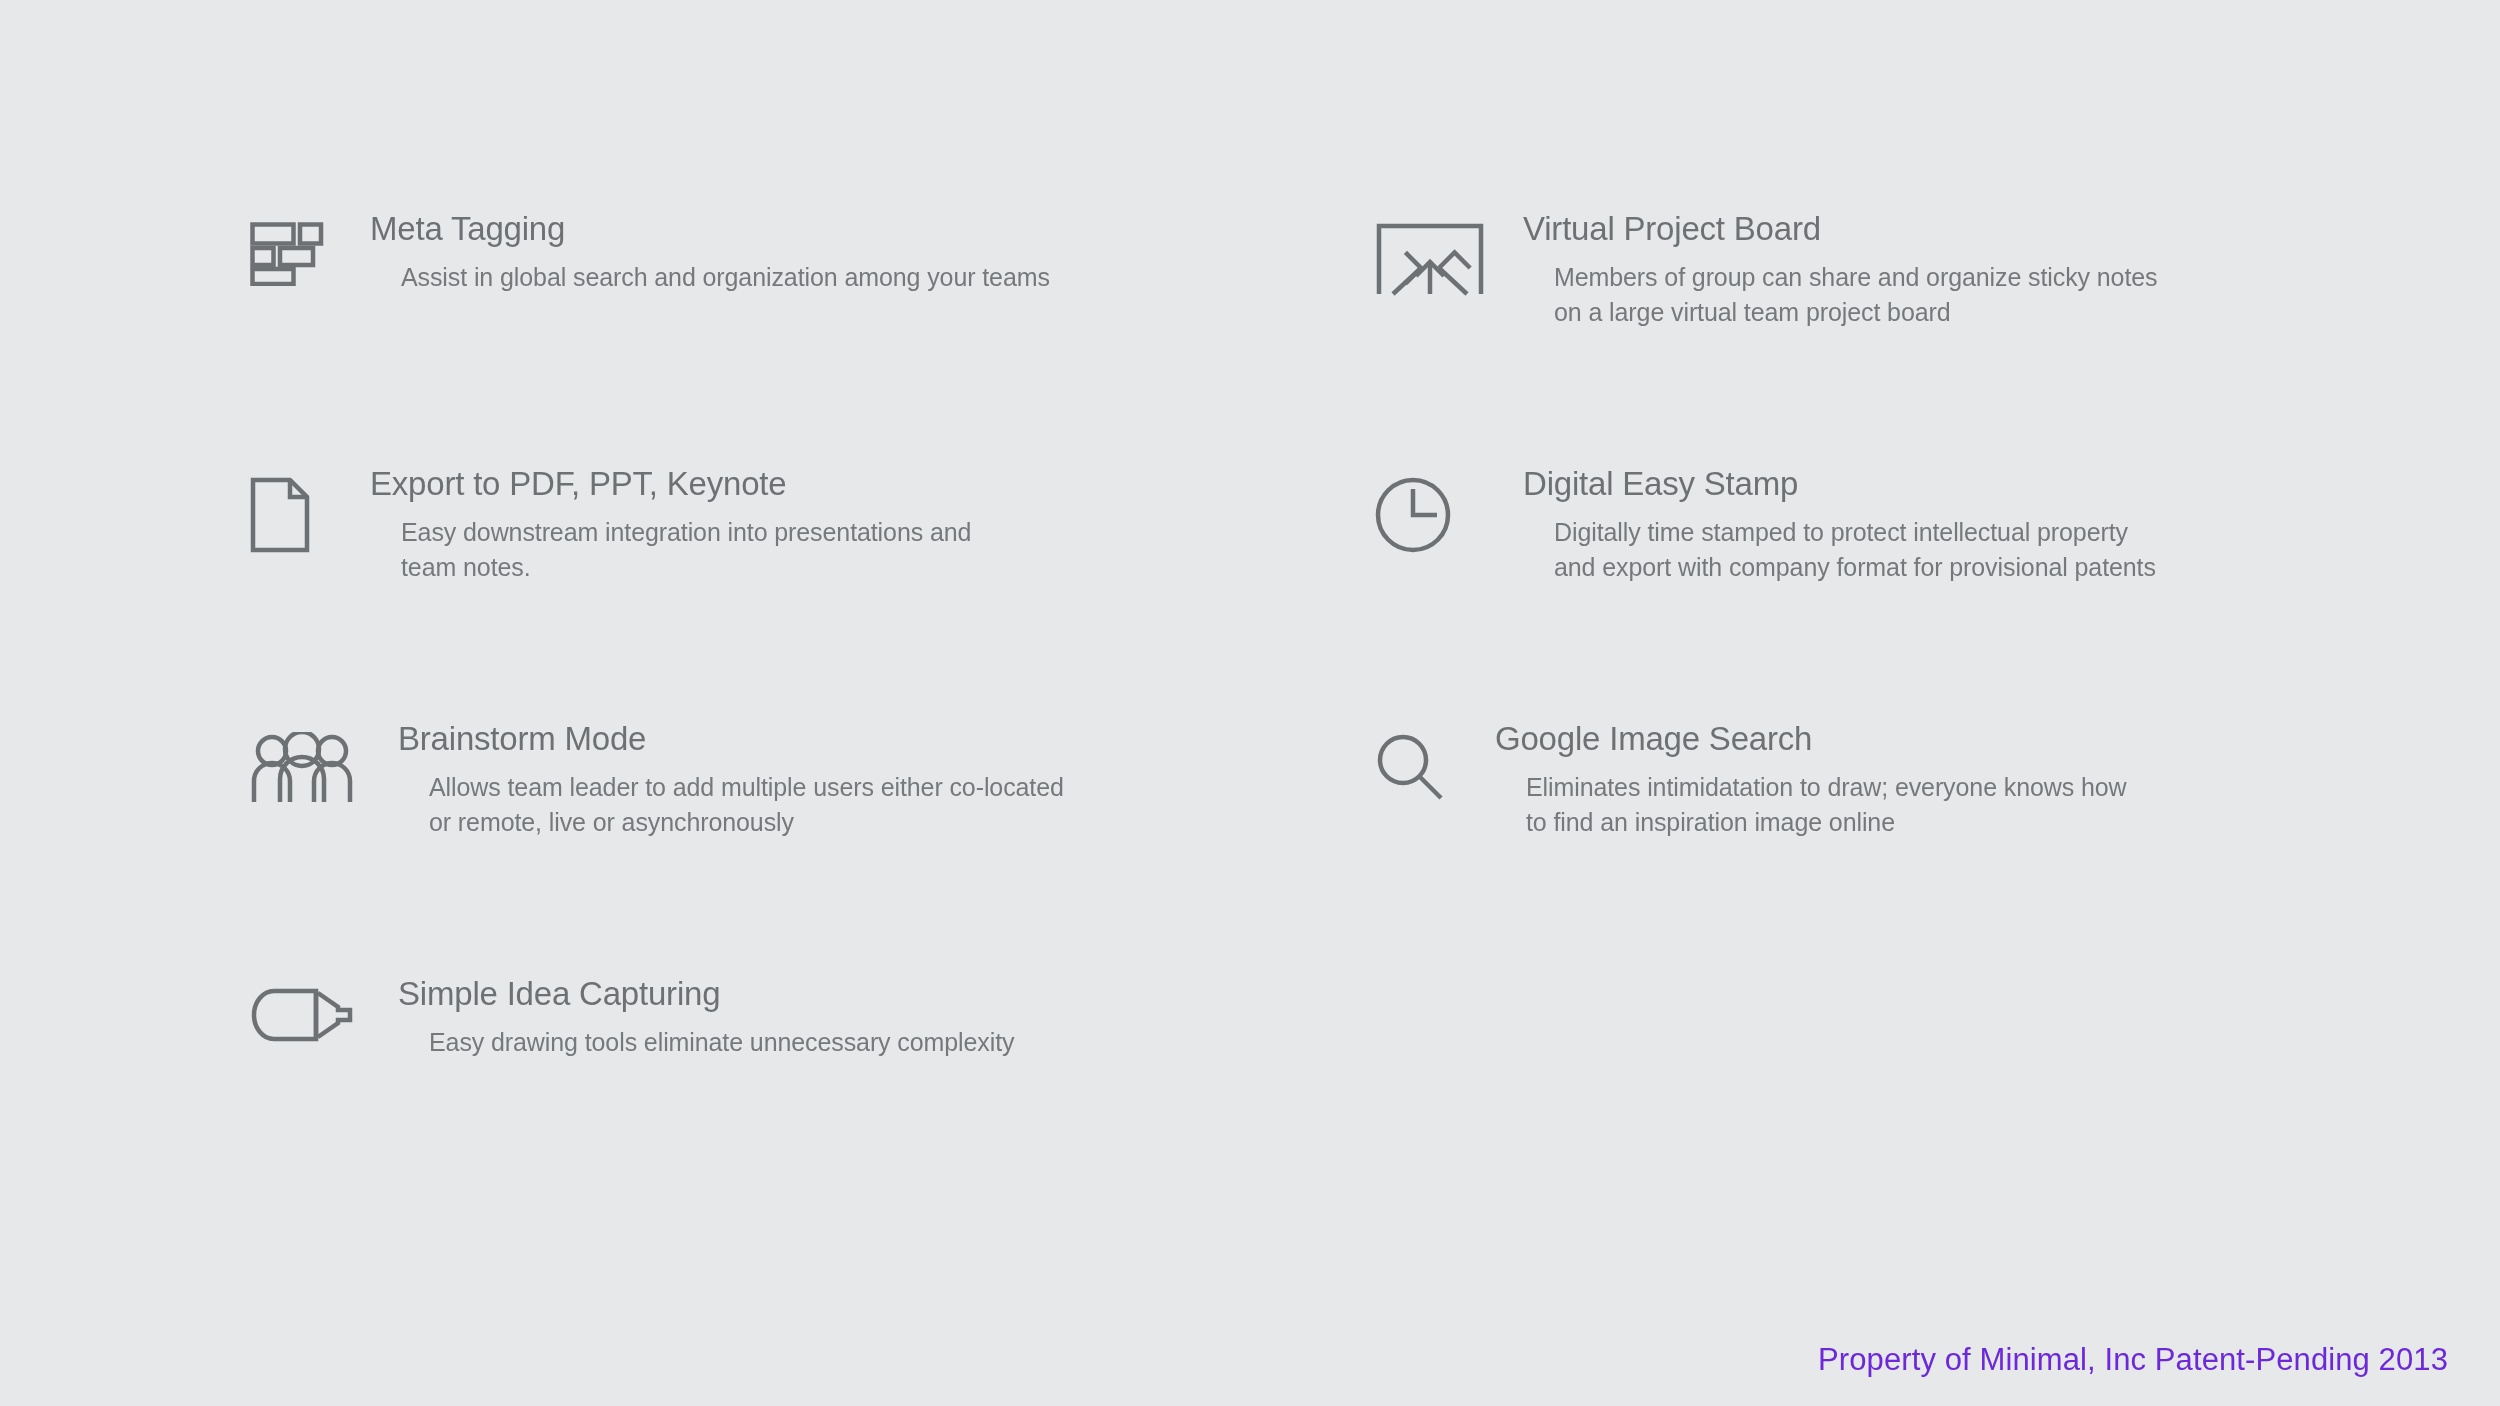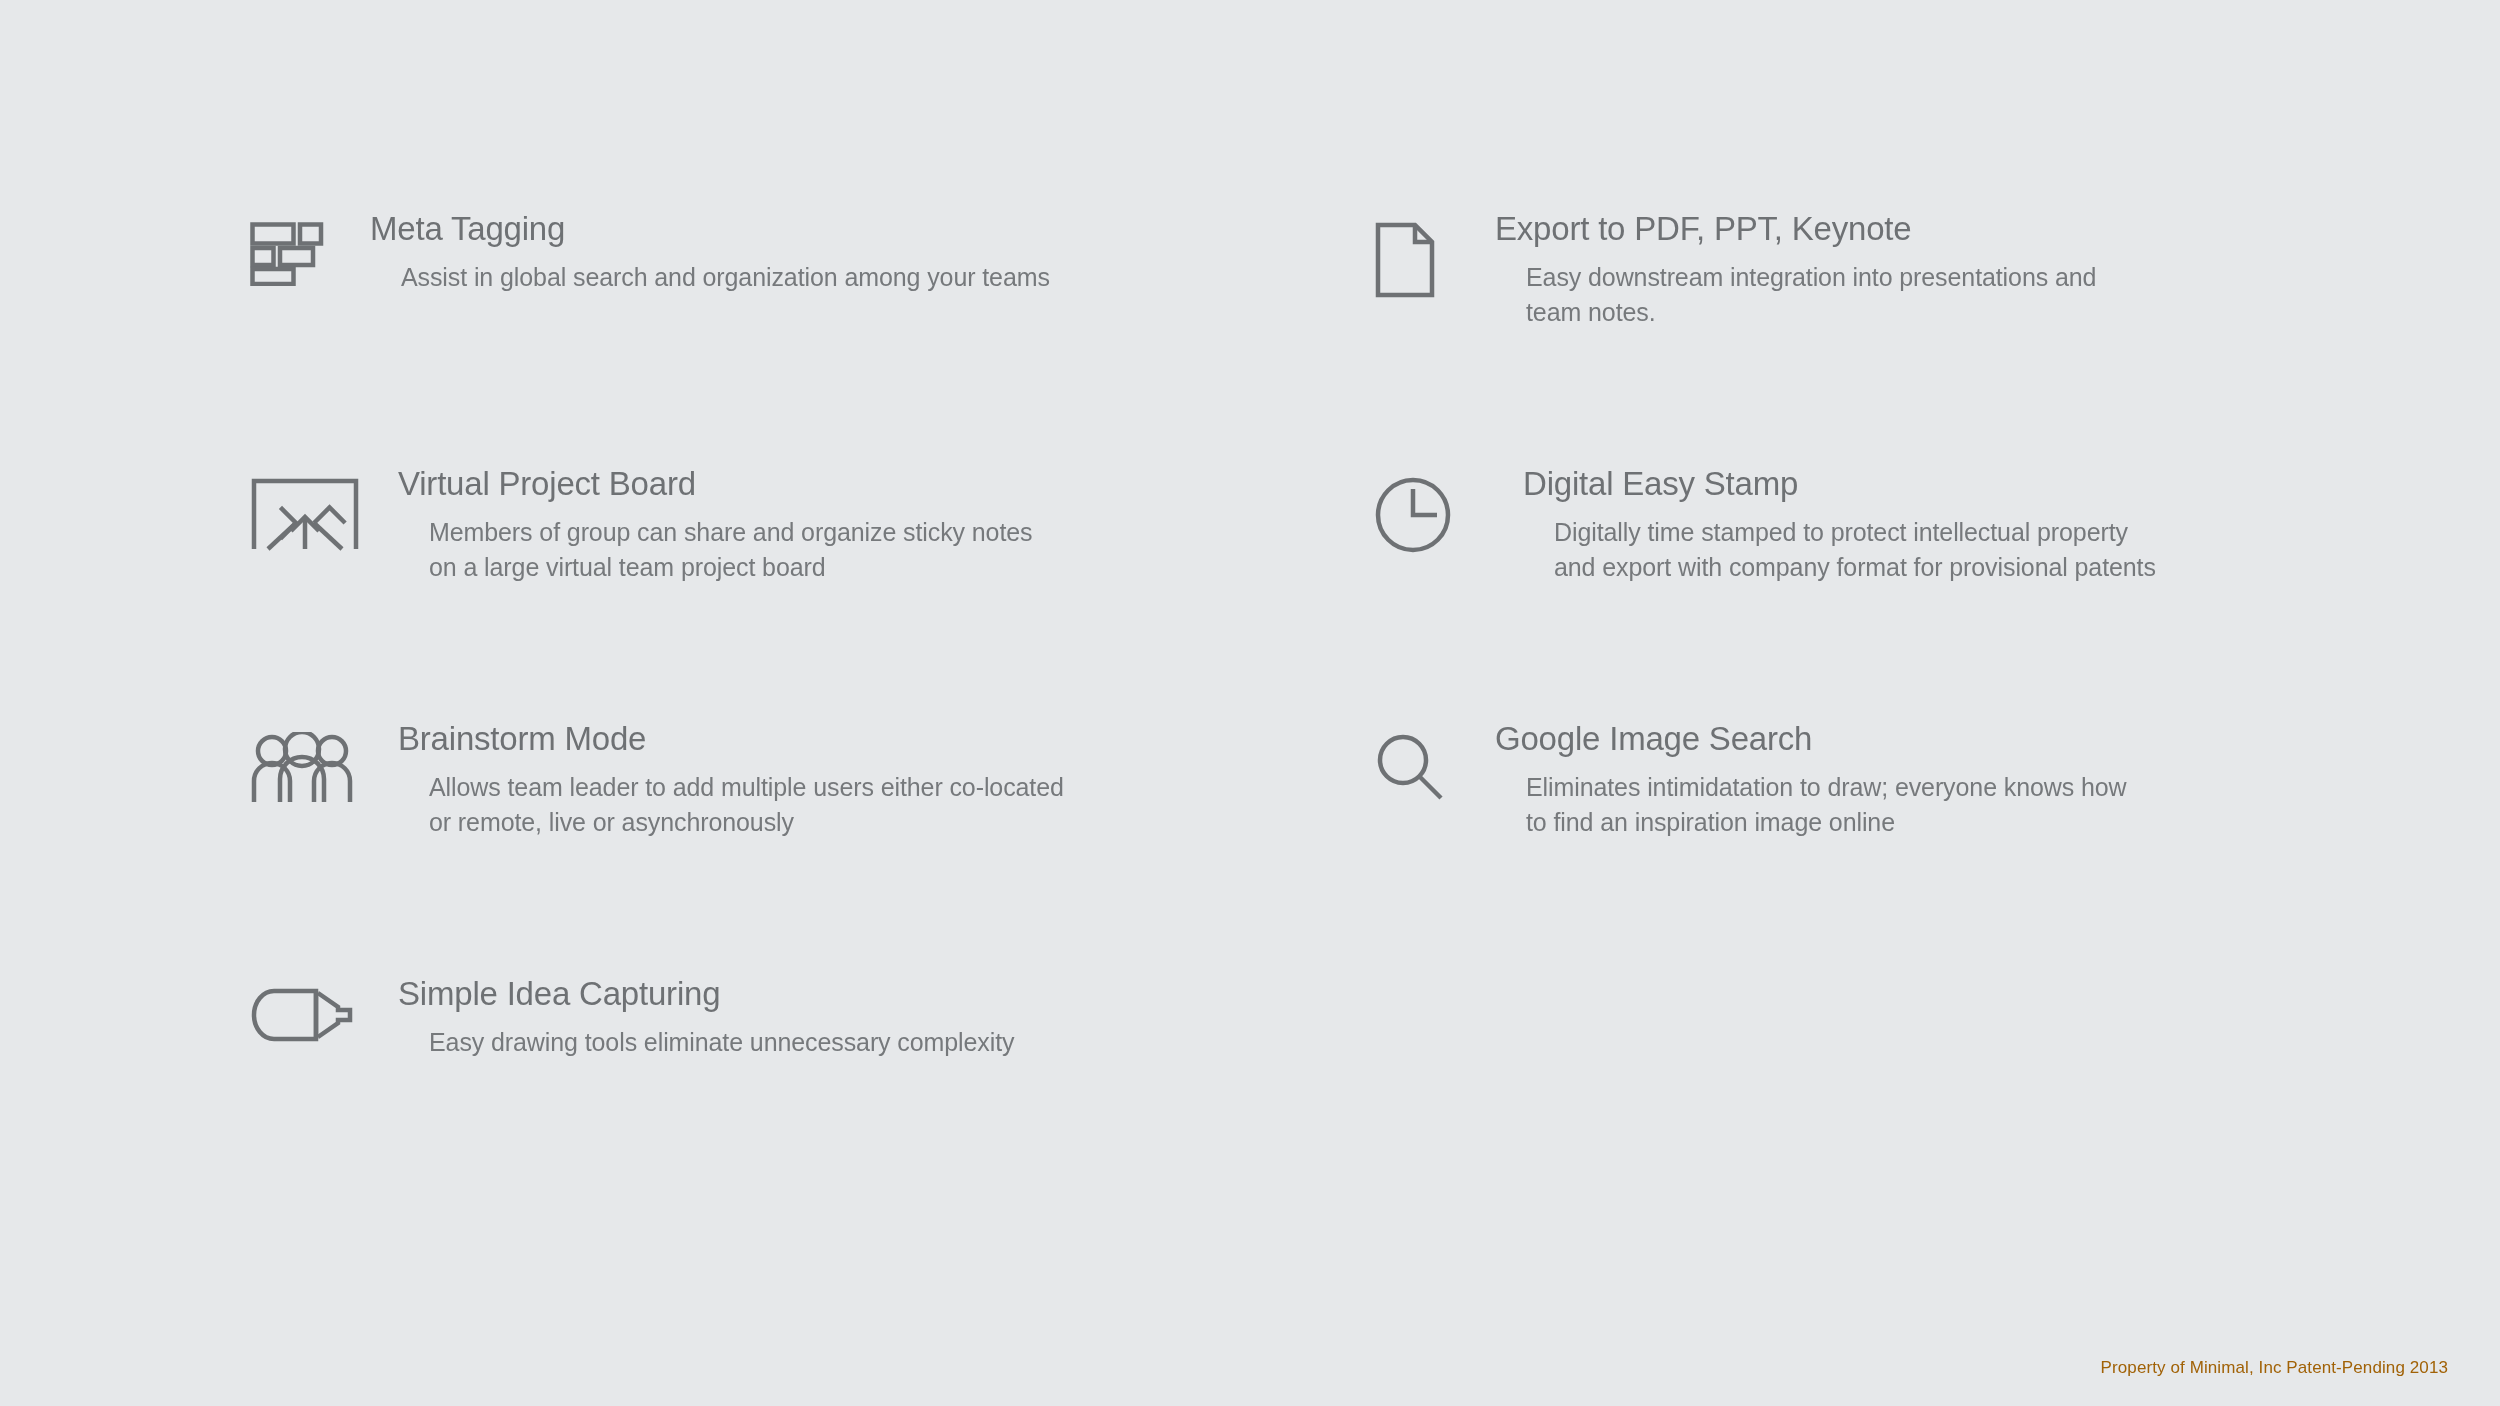--- a/index.html
+++ b/index.html
@@ -72,22 +72,22 @@
   
   .col-right .feature-icon {
     width: 148px;
     min-width: 148px;
   }
 
   #footer-note {
     position: absolute;
     right: 52px;
     bottom: 28px;
-    font-size: 17px;
-    color: #a16207;
+    font-size: 31px;
+    color: #6d28d9;
     letter-spacing: 0.1px;
   }
 </style>
 </head>
 <body>
 
 <div id="features-grid">
 
   <div class="feature-item col-left">
     <div class="feature-icon">
@@ -95,34 +95,20 @@
         <rect x="2.5" y="2.5" width="41" height="19"></rect>
         <rect x="50" y="2.5" width="21" height="19"></rect>
         <rect x="2.5" y="26" width="21" height="17"></rect>
         <rect x="30" y="26" width="33" height="17"></rect>
         <rect x="2.5" y="47" width="41" height="15"></rect>
       </svg>
     </div>
     <div class="feature-text">
       <div class="feature-title">Meta Tagging</div>
       <div class="feature-desc">Assist in global search and organization among your teams</div>
-    </div>
-  </div>
-
-  <div class="feature-item col-left">
-    <div class="feature-icon">
-      <svg width="62" height="76" viewBox="0 0 62 76" fill="none" stroke="#6e7174" stroke-width="4.5" stroke-linejoin="miter">
-        <path d="M3 3 H40 L57 20 V73 H3 Z"></path>
-        <polyline points="40,3 40,20 57,20"></polyline>
-      </svg>
-    </div>
-    <div class="feature-text">
-      <div class="feature-title">Export to PDF, PPT, Keynote</div>
-      <div class="feature-desc">Easy downstream integration into presentations and
-team notes.</div>
     </div>
   </div>
 
   <div class="feature-item col-right">
     <div class="feature-icon">
       <svg width="110" height="74" viewBox="0 0 110 74" fill="none" stroke="#6e7174" stroke-width="4.5">
         <polyline points="4,72 4,4 106,4 106,72"></polyline>
         <g stroke-width="4.5">
           <line x1="18" y1="72" x2="46" y2="46"></line>
           <polyline points="24,46 46,46 46,68" transform="rotate(45 46 46)"></polyline>
@@ -137,20 +123,34 @@
         </g>
       </svg>
     </div>
     <div class="feature-text">
       <div class="feature-title">Virtual Project Board</div>
       <div class="feature-desc">Members of group can share and organize sticky notes
 on a large virtual team project board</div>
     </div>
   </div>
 
+  <div class="feature-item col-left">
+    <div class="feature-icon">
+      <svg width="62" height="76" viewBox="0 0 62 76" fill="none" stroke="#6e7174" stroke-width="4.5" stroke-linejoin="miter">
+        <path d="M3 3 H40 L57 20 V73 H3 Z"></path>
+        <polyline points="40,3 40,20 57,20"></polyline>
+      </svg>
+    </div>
+    <div class="feature-text">
+      <div class="feature-title">Export to PDF, PPT, Keynote</div>
+      <div class="feature-desc">Easy downstream integration into presentations and
+team notes.</div>
+    </div>
+  </div>
+
   <div class="feature-item col-right">
     <div class="feature-icon">
       <svg width="76" height="76" viewBox="0 0 76 76" fill="none" stroke="#6e7174" stroke-width="4.5">
         <circle cx="38" cy="38" r="35"></circle>
         <polyline points="38,12 38,38 62,38" stroke-linecap="butt"></polyline>
       </svg>
     </div>
     <div class="feature-text">
       <div class="feature-title">Digital Easy Stamp</div>
       <div class="feature-desc">Digitally time stamped to protect intellectual property

